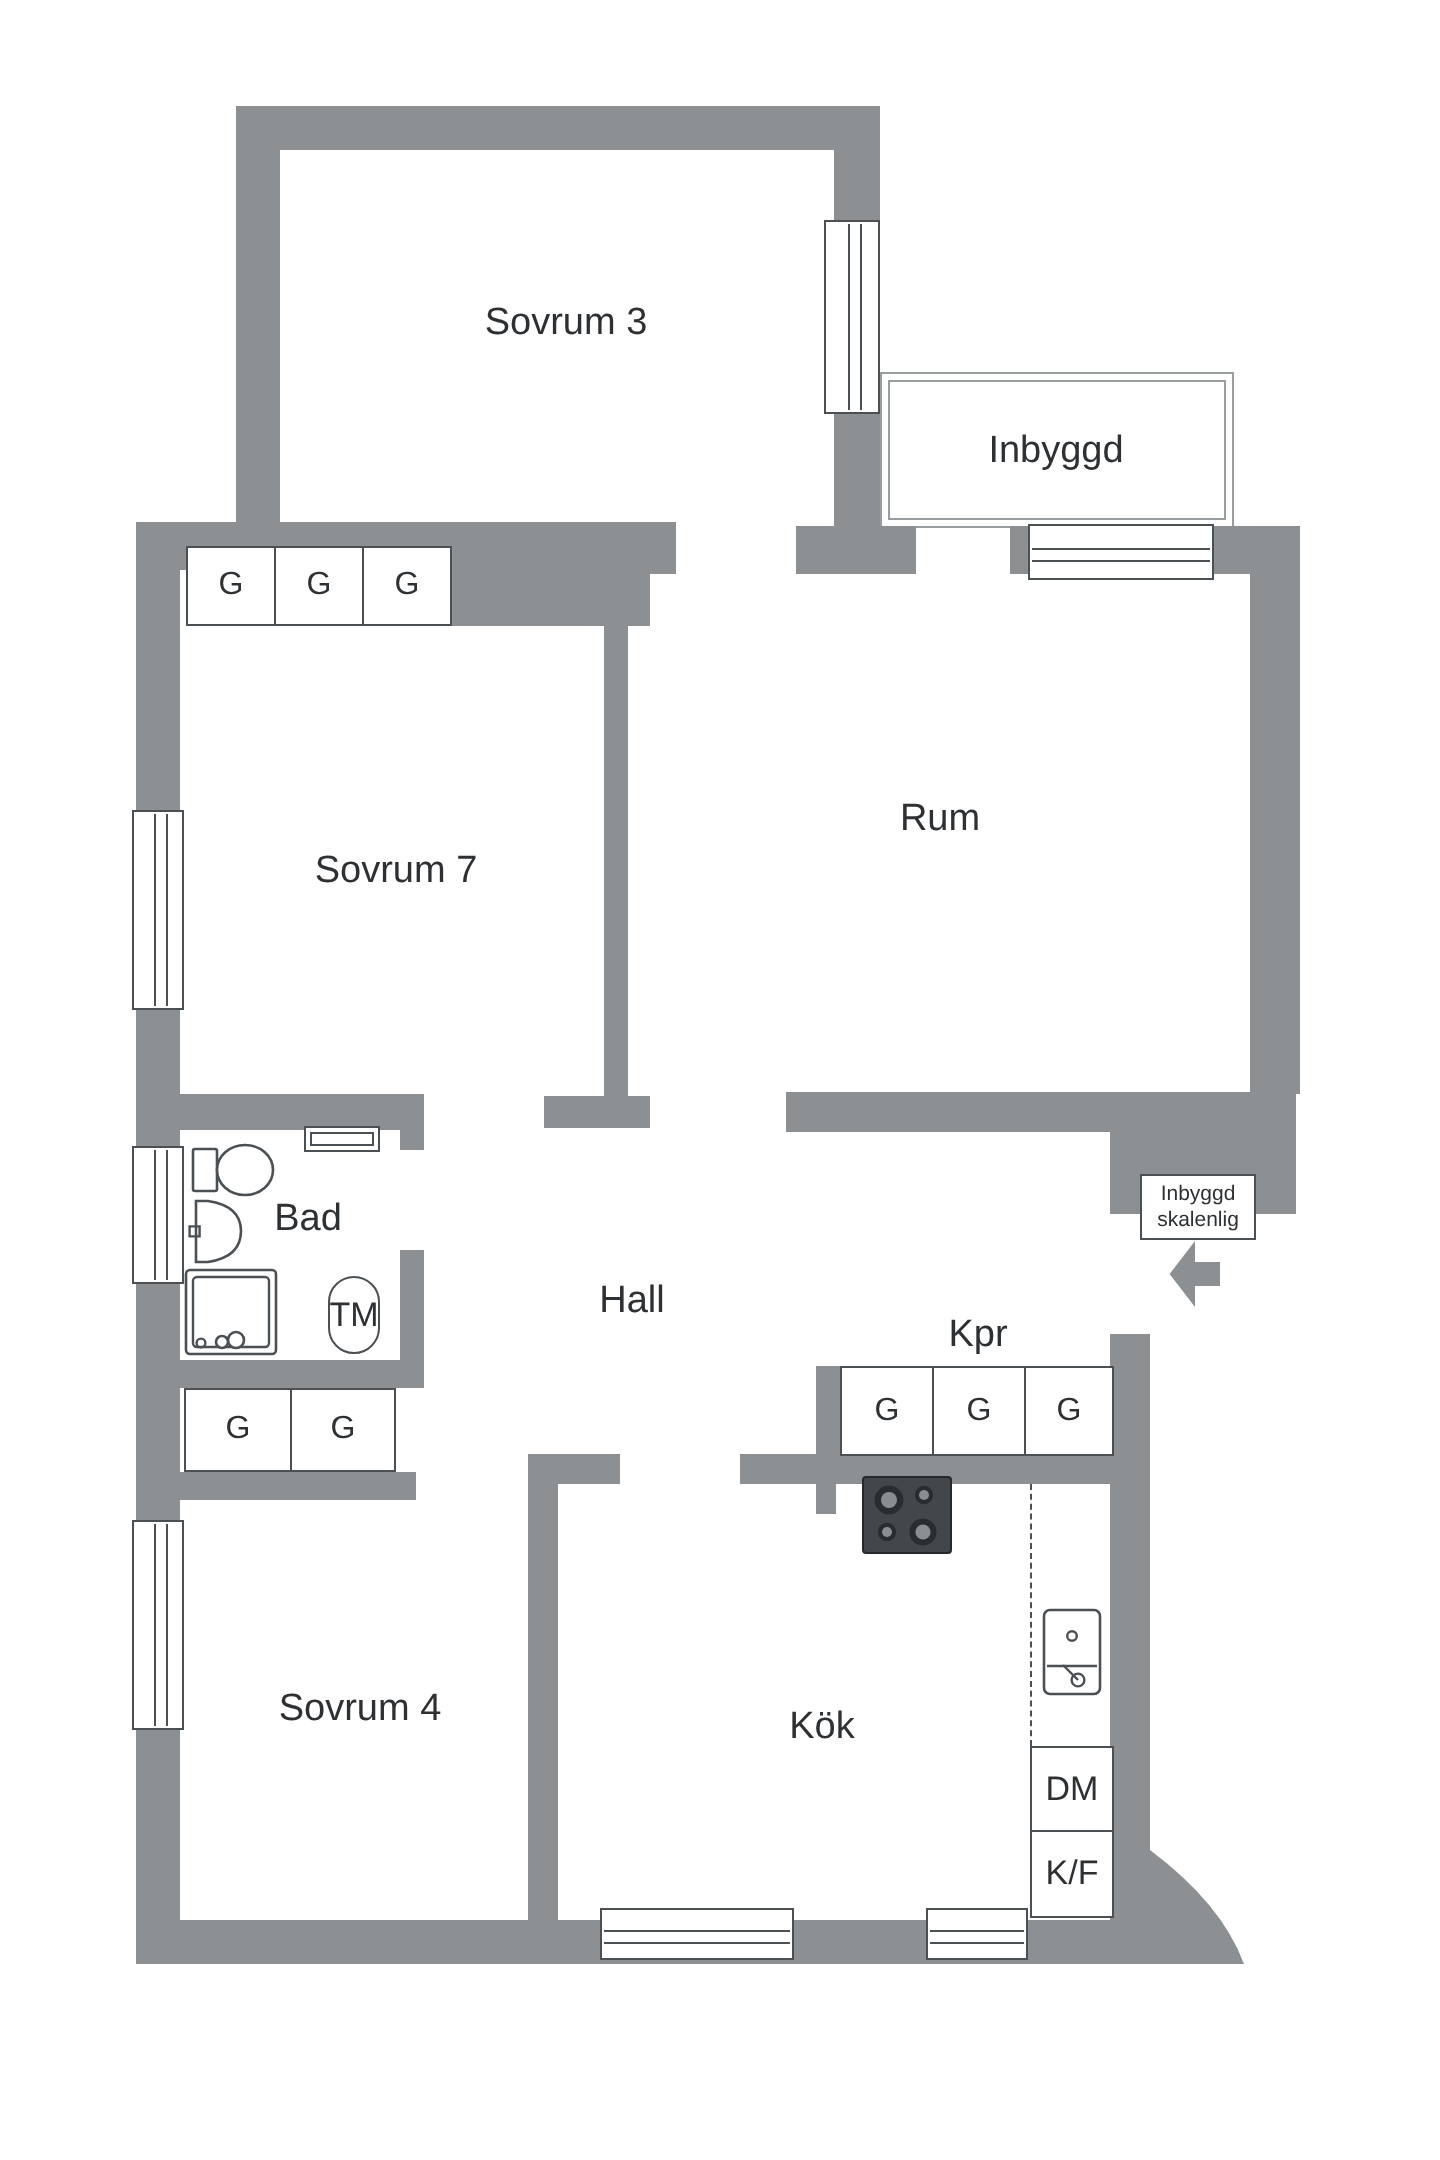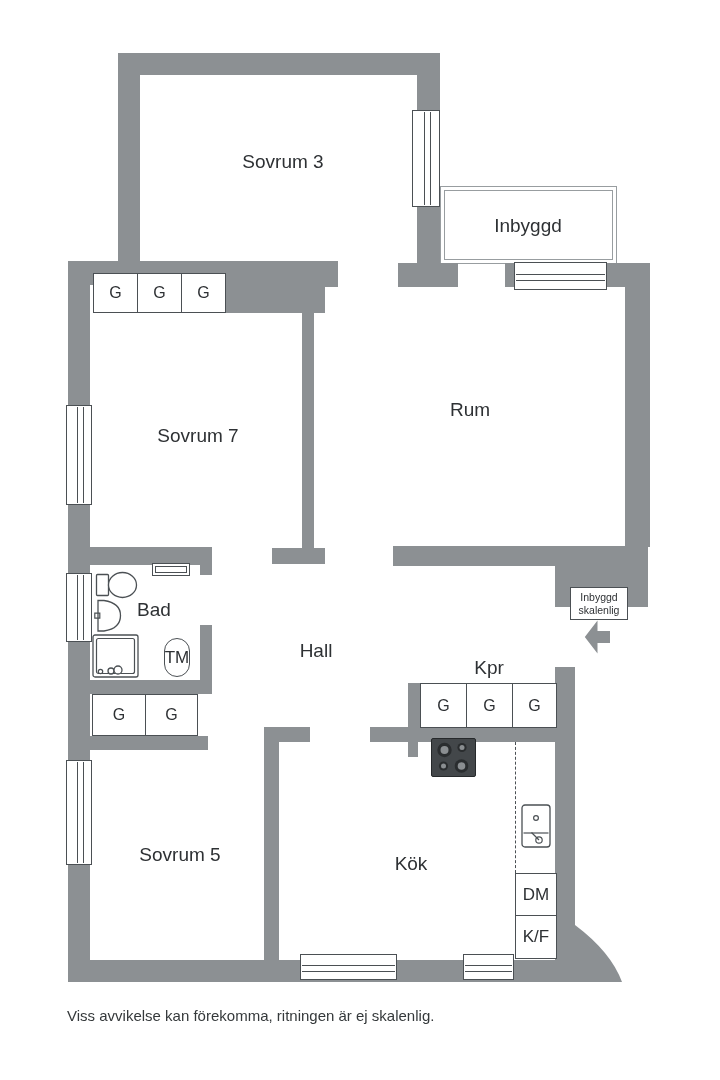--- a/index.html
+++ b/index.html
@@ -172,17 +172,16 @@
     <path d="M26 12 H13.5 V1.5 L0.8 18 L13.5 34.5 V24 H26 Z" fill="#8C9093"></path>
   </svg>
 
   <span class="lbl" style="left:283px;top:162px;">Sovrum 3</span>
   <span class="lbl" style="left:528px;top:226px;">Inbyggd</span>
   <span class="lbl" style="left:198px;top:436px;">Sovrum 7</span>
   <span class="lbl" style="left:470px;top:410px;">Rum</span>
   <span class="lbl" style="left:154px;top:610px;">Bad</span>
   <span class="lbl" style="left:316px;top:651px;">Hall</span>
   <span class="lbl" style="left:489px;top:628px;margin-top:40px;">Kpr</span>
-  <span class="lbl" style="left:180px;top:855px;">Sovrum 5</span>
+  <span class="lbl" style="left:180px;top:855px;">Sovrum 4</span>
   <span class="lbl" style="left:411px;top:864px;text-align:right;">Kök</span>
 
-  <div class="disclaimer">Viss avvikelse kan förekomma, ritningen är ej skalenlig.</div>
 </div>
 
 </body></html>

